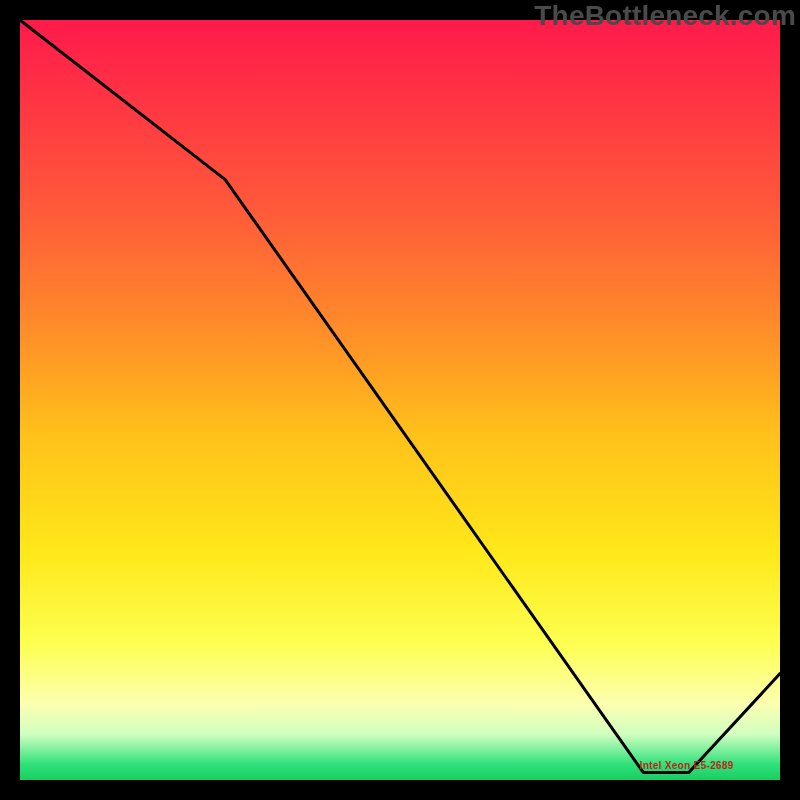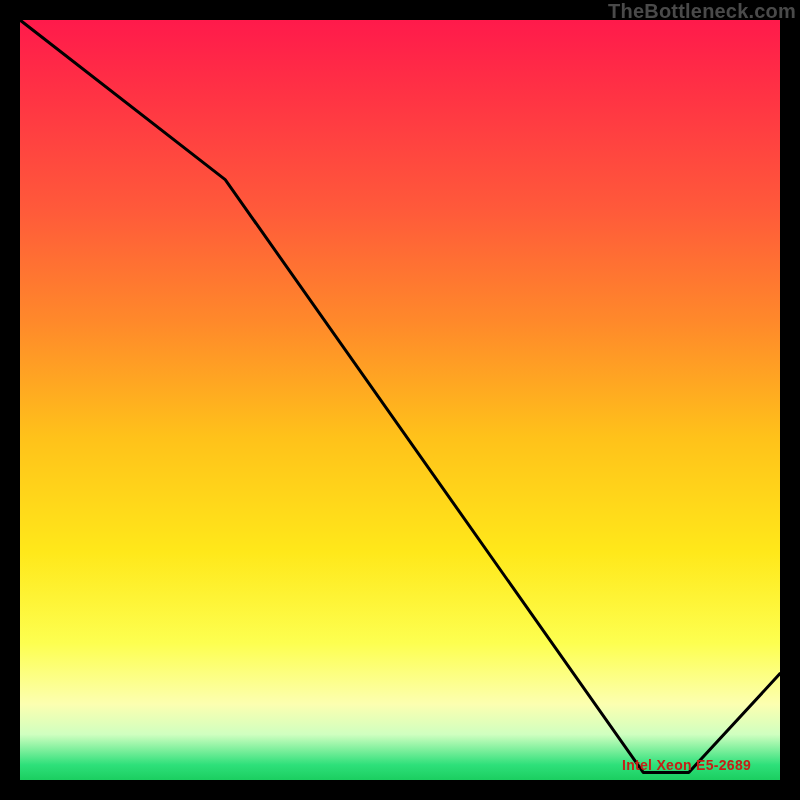--- a/index.html
+++ b/index.html
@@ -43,37 +43,37 @@
       #fcffb0 90%,
       #d0ffc0 94%,
       #2ee07a 98%,
       #1bce60 100%
     );
   }
   #attribution {
     position: absolute;
     right: 4px;
     top: 0px;
-    font-size: 20px;
+    font-size: 28px;
     font-weight: 600;
     color: #4a4a4a;
     letter-spacing: 0.2px;
     pointer-events: none;
   }
   #curve-svg {
     position: absolute;
     left: 20px;
     top: 20px;
     width: 760px;
     height: 760px;
     pointer-events: none;
   }
   #min-label {
     position: absolute;
-    font-size: 14px;
+    font-size: 10px;
     font-weight: 700;
     color: #c42018;
     letter-spacing: 0.3px;
     transform: translate(-50%, -50%);
     pointer-events: none;
     white-space: nowrap;
     padding-left: 41px;
   }
 </style>
 </head>

